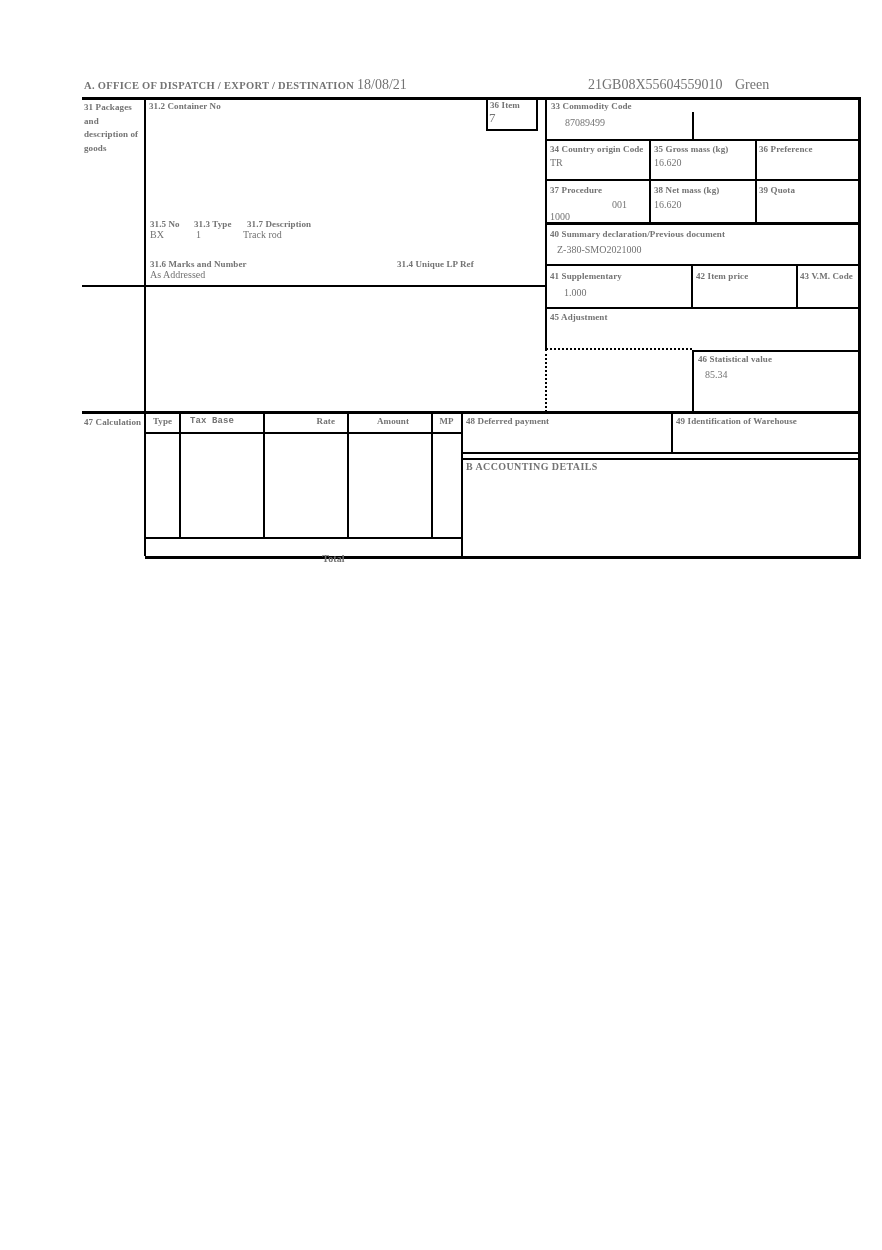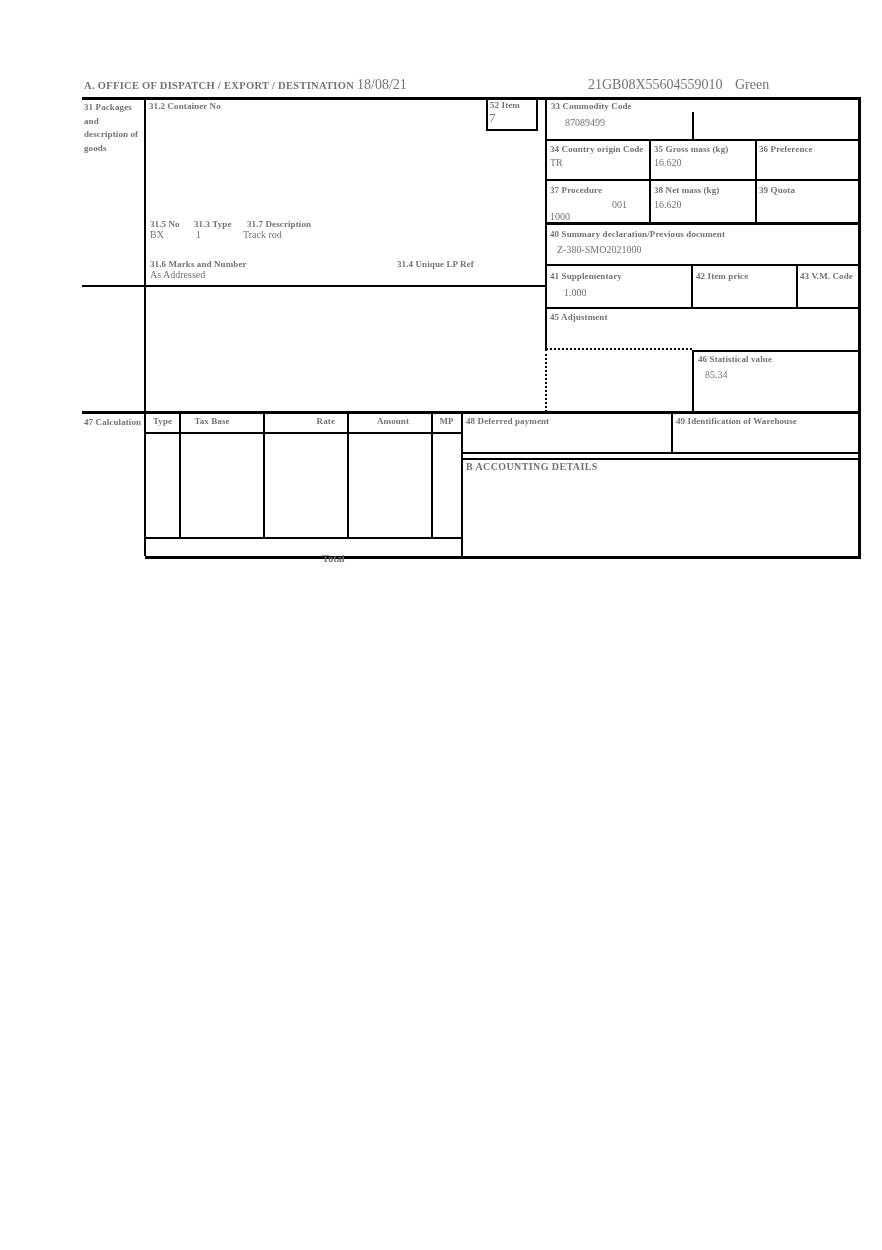--- a/index.html
+++ b/index.html
@@ -45,21 +45,21 @@
   <div class="ln" style="left:545px; top:97px; width:2px; height:252px;"></div>
   <div class="dot-v" style="left:545px; top:349px; height:63px;"></div>
 
   <div class="ln" style="left:82px; top:285px; width:463px; height:2px;"></div>
   <div class="ln" style="left:82px; top:411px; width:779px; height:3px;"></div>
 
   <div class="txt lbl lbl-wrap" style="left:84px; top:101px; width:60px;">31 Packages and description of goods</div>
   <div class="txt lbl" style="left:149px; top:101px;text-align:right;">31.2 Container No</div>
 
   <div class="outline32" style="left:486px; top:97px; width:48px; height:32px;"></div>
-  <div class="txt lbl" style="left:490px; top:100px;">52 Item</div>
+  <div class="txt lbl" style="left:490px; top:100px;">36 Item</div>
   <div class="txt val-sm" style="left:489px; top:110px;">7</div>
 
   <div class="txt lbl" style="left:551px; top:101px;">33 Commodity Code</div>
   <div class="txt val" style="left:565px; top:117px;">87089499</div>
   <div class="ln" style="left:692px; top:112px; width:2px; height:29px;"></div>
   <div class="ln" style="left:546px; top:139px; width:312px; height:2px;"></div>
 
   <div class="txt lbl" style="left:550px; top:144px;">34 Country origin Code</div>
   <div class="txt val" style="left:550px; top:157px;">TR</div>
   <div class="txt lbl" style="left:654px; top:144px;">35 Gross mass (kg)</div>
@@ -103,21 +103,21 @@
 
   <div class="txt lbl" style="left:550px; top:312px;">45 Adjustment</div>
   <div class="dot-h" style="left:546px; top:348px; width:146px;"></div>
   <div class="ln" style="left:692px; top:350px; width:166px; height:2px;"></div>
   <div class="ln" style="left:692px; top:350px; width:2px; height:61px;"></div>
   <div class="txt lbl" style="left:698px; top:354px;">46 Statistical value</div>
   <div class="txt val" style="left:705px; top:369px;">85.34</div>
 
   <div class="txt lbl lbl-wrap" style="left:84px; top:416px; width:60px;">47 Calculation</div>
   <div class="txt lbl th" style="left:146px; top:416px; width:33px;">Type</div>
-  <div class="txt lbl th" style="left:180px; top:416px; width:64px;">Tax Base</div>
+  <div class="txt lbl th" style="left:180px; top:416px; width:64px;font-family:Liberation Mono, monospace;">Tax Base</div>
   <div class="txt lbl th-right" style="left:264px; top:416px; width:71px;">Rate</div>
   <div class="txt lbl th" style="left:348px; top:416px; width:90px;">Amount</div>
   <div class="txt lbl th" style="left:432px; top:416px; width:29px;">MP</div>
   <div class="ln" style="left:145px; top:432px; width:318px; height:2px;"></div>
   <div class="ln" style="left:179px; top:411px; width:2px; height:128px;"></div>
   <div class="ln" style="left:263px; top:411px; width:2px; height:128px;"></div>
   <div class="ln" style="left:347px; top:411px; width:2px; height:128px;"></div>
   <div class="ln" style="left:431px; top:411px; width:2px; height:128px;"></div>
   <div class="ln" style="left:461px; top:411px; width:2px; height:147px;"></div>
   <div class="ln" style="left:145px; top:537px; width:318px; height:2px;"></div>

